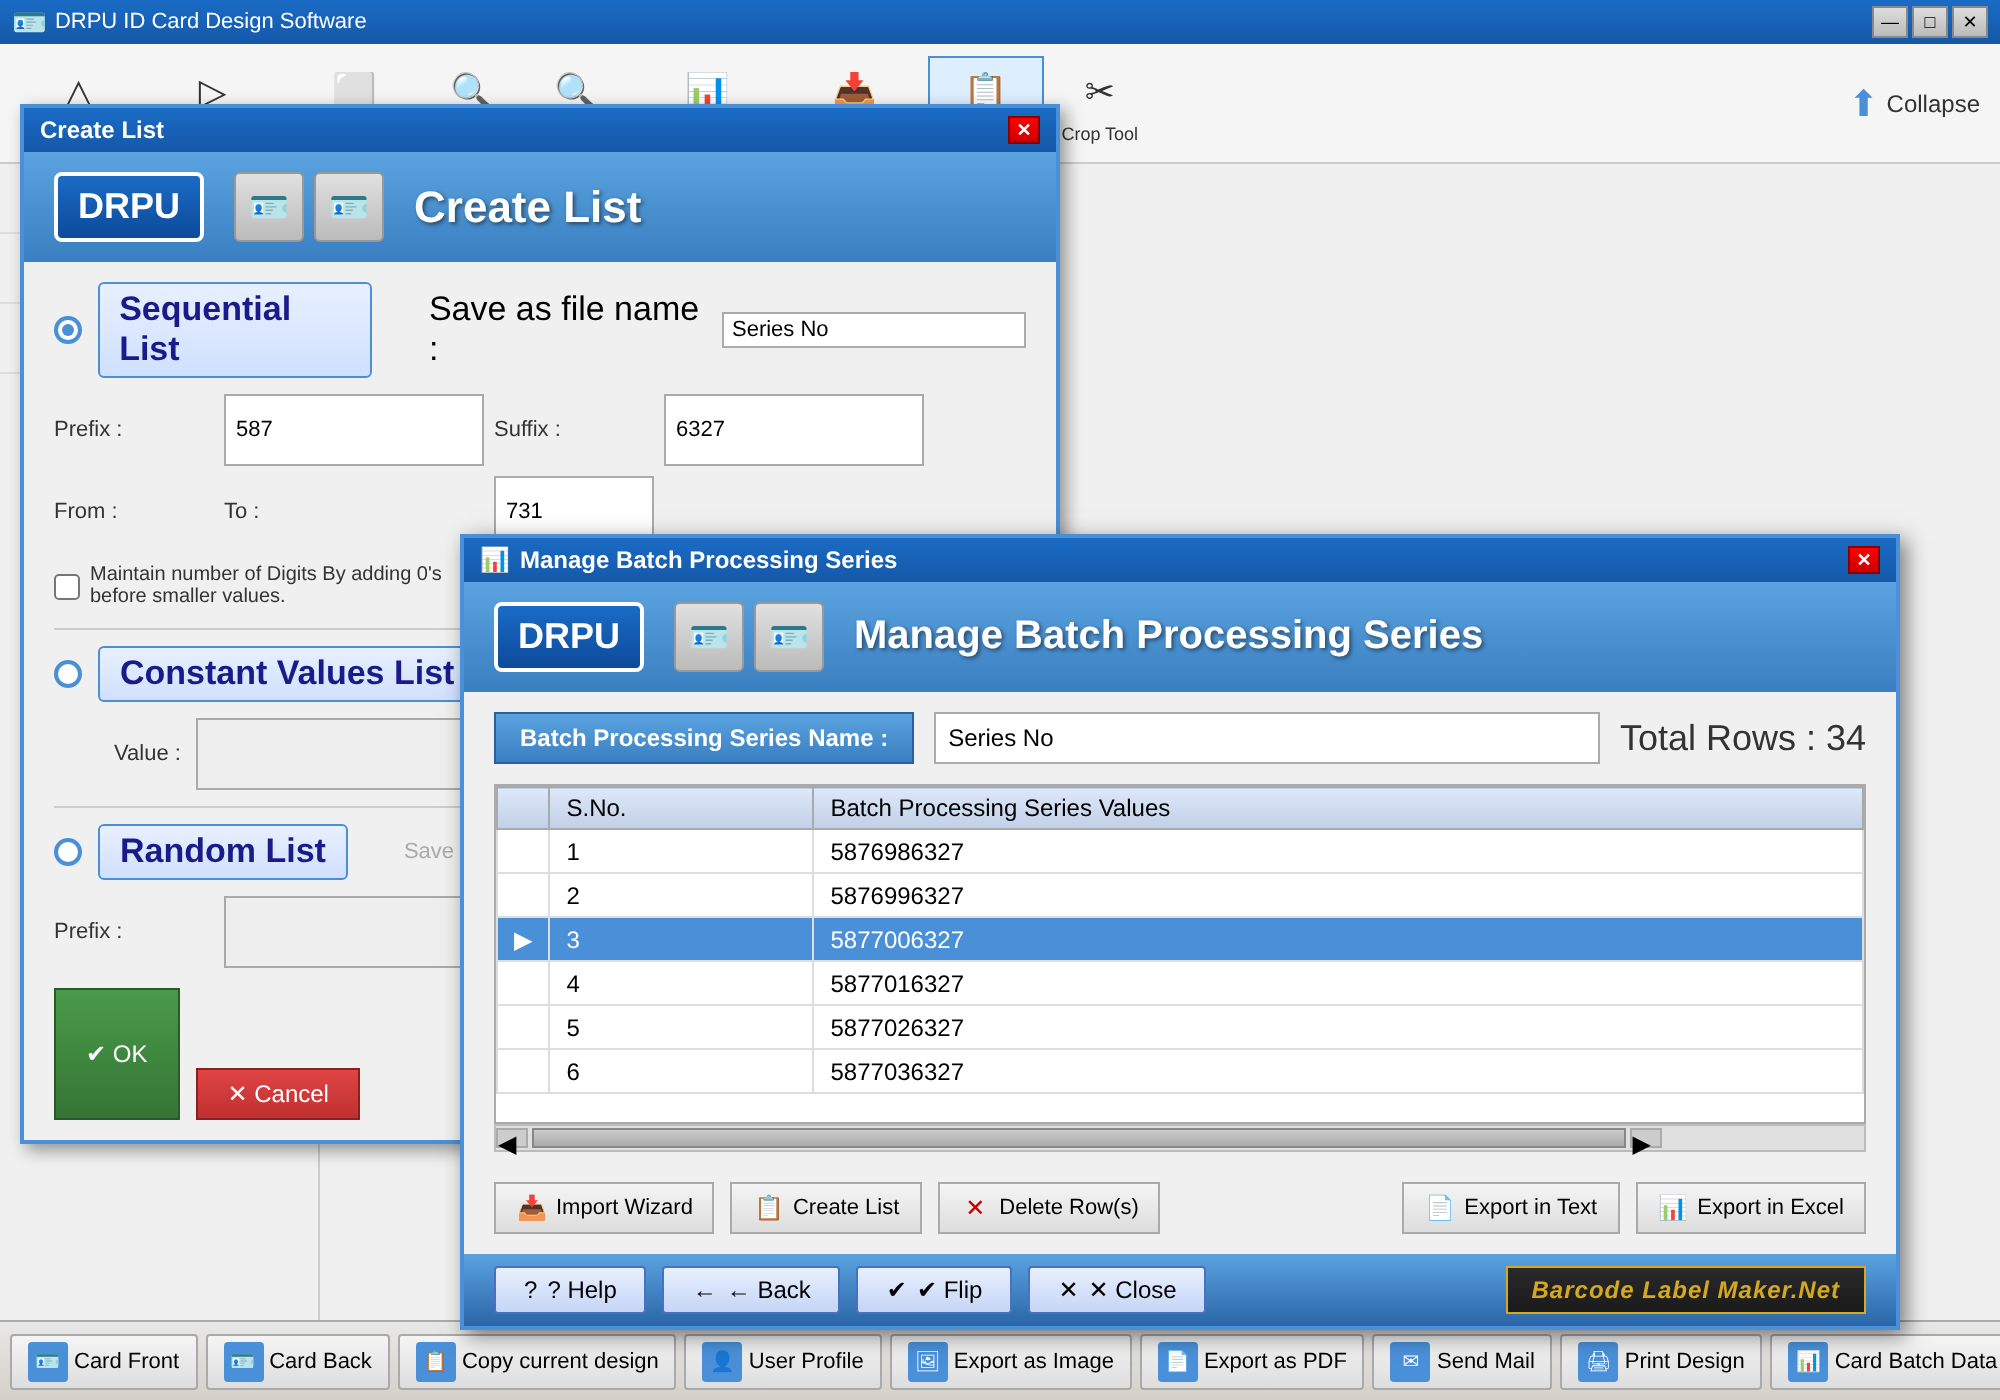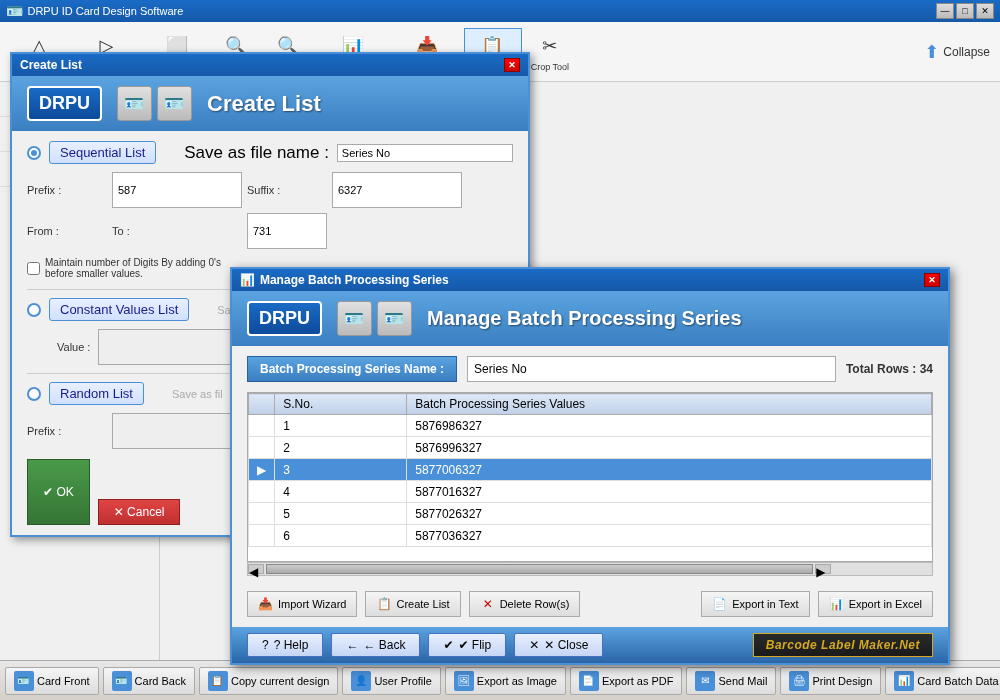--- a/index.html
+++ b/index.html
@@ -183,22 +183,22 @@
       background: #4a90d9;
       border-radius: 50%;
       position: absolute;
       top: 2px; left: 2px;
     }
     .radio-label {
       background: linear-gradient(to bottom, #e8f0ff, #d0e0ff);
       border: 1px solid #4a90d9;
       padding: 3px 10px;
       border-radius: 3px;
-      font-size: 13px;
-      font-weight: normal;
+      font-size: 17px;
+      font-weight: bold;
       color: #1a1a8a;
     }
     .filename-input {
       flex: 1;
       border: 1px solid #aaa;
       padding: 2px 4px;
       font-size: 11px;
       background: white;
     }
 
@@ -297,22 +297,22 @@
     }
     .batch-series-input {
       flex: 1;
       border: 1px solid #aaa;
       padding: 3px 6px;
       font-size: 12px;
       background: white;
       height: 26px;
     }
     .total-rows-text {
-      font-size: 12px;
-      font-weight: bold;
+      font-size: 18px;
+      font-weight: normal;
       color: #333;
       white-space: nowrap;
     }
 
     
     .batch-table-container {
       margin: 0 15px;
       border: 1px solid #aaa;
       background: white;
       height: 170px;

